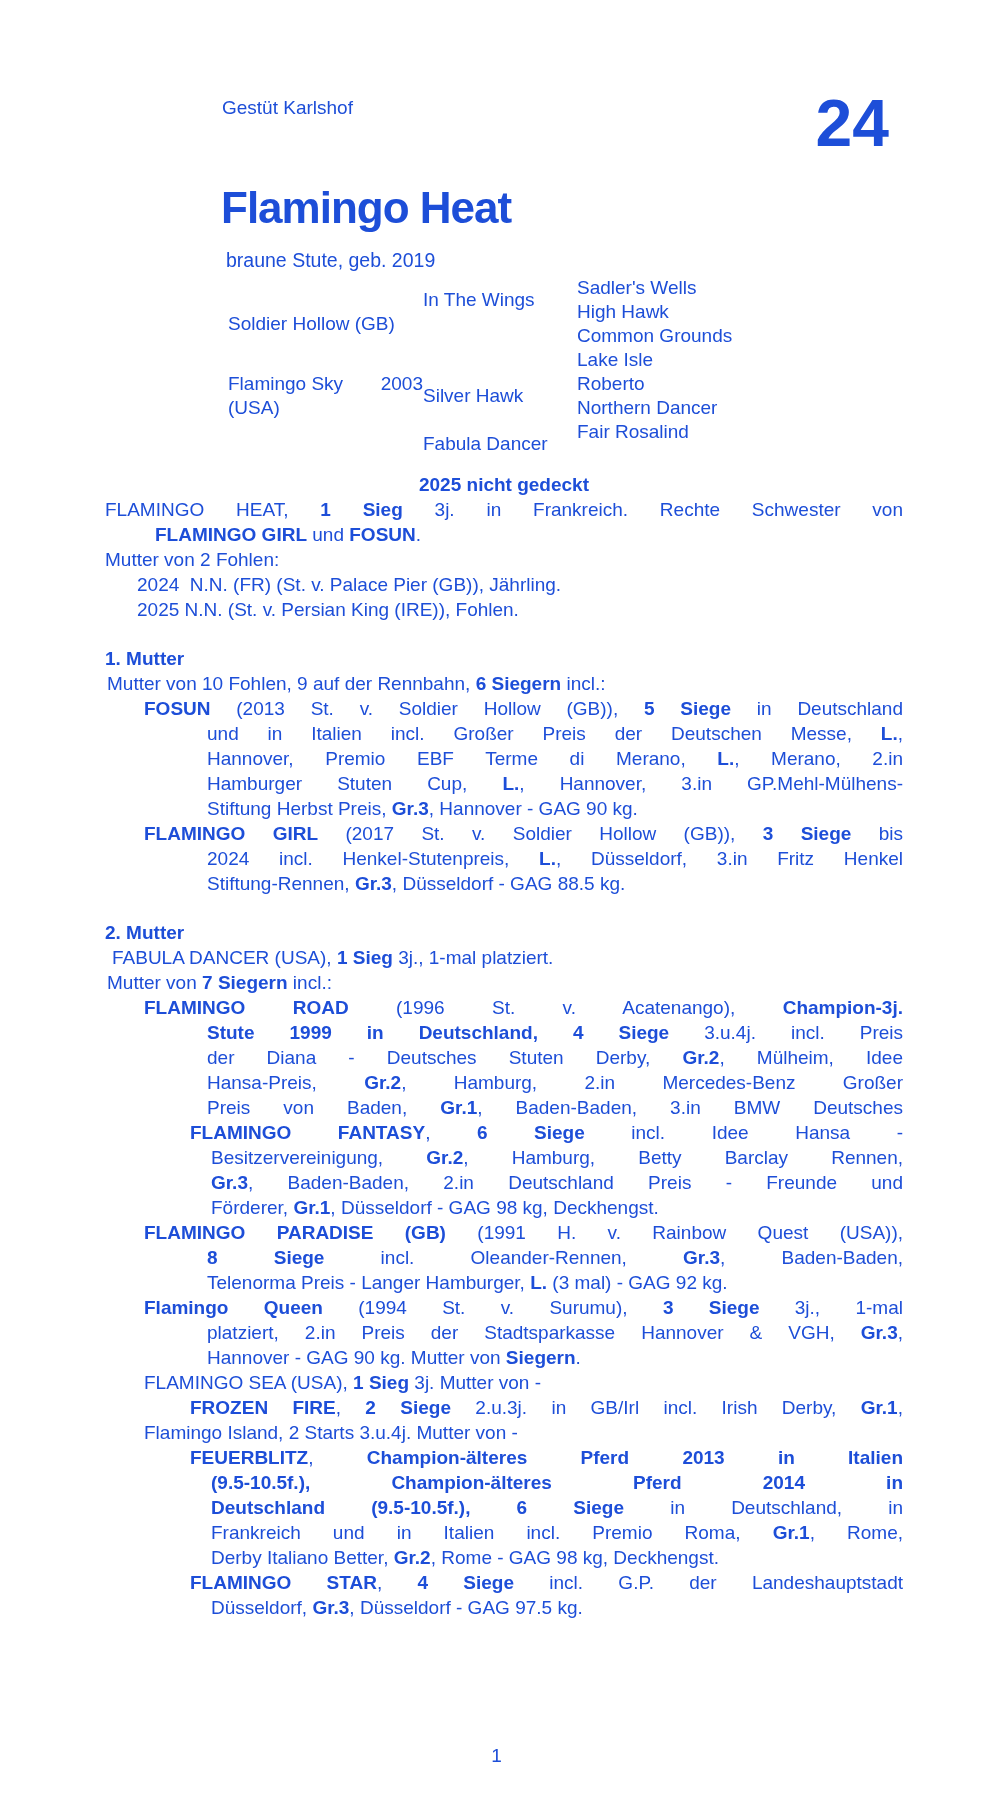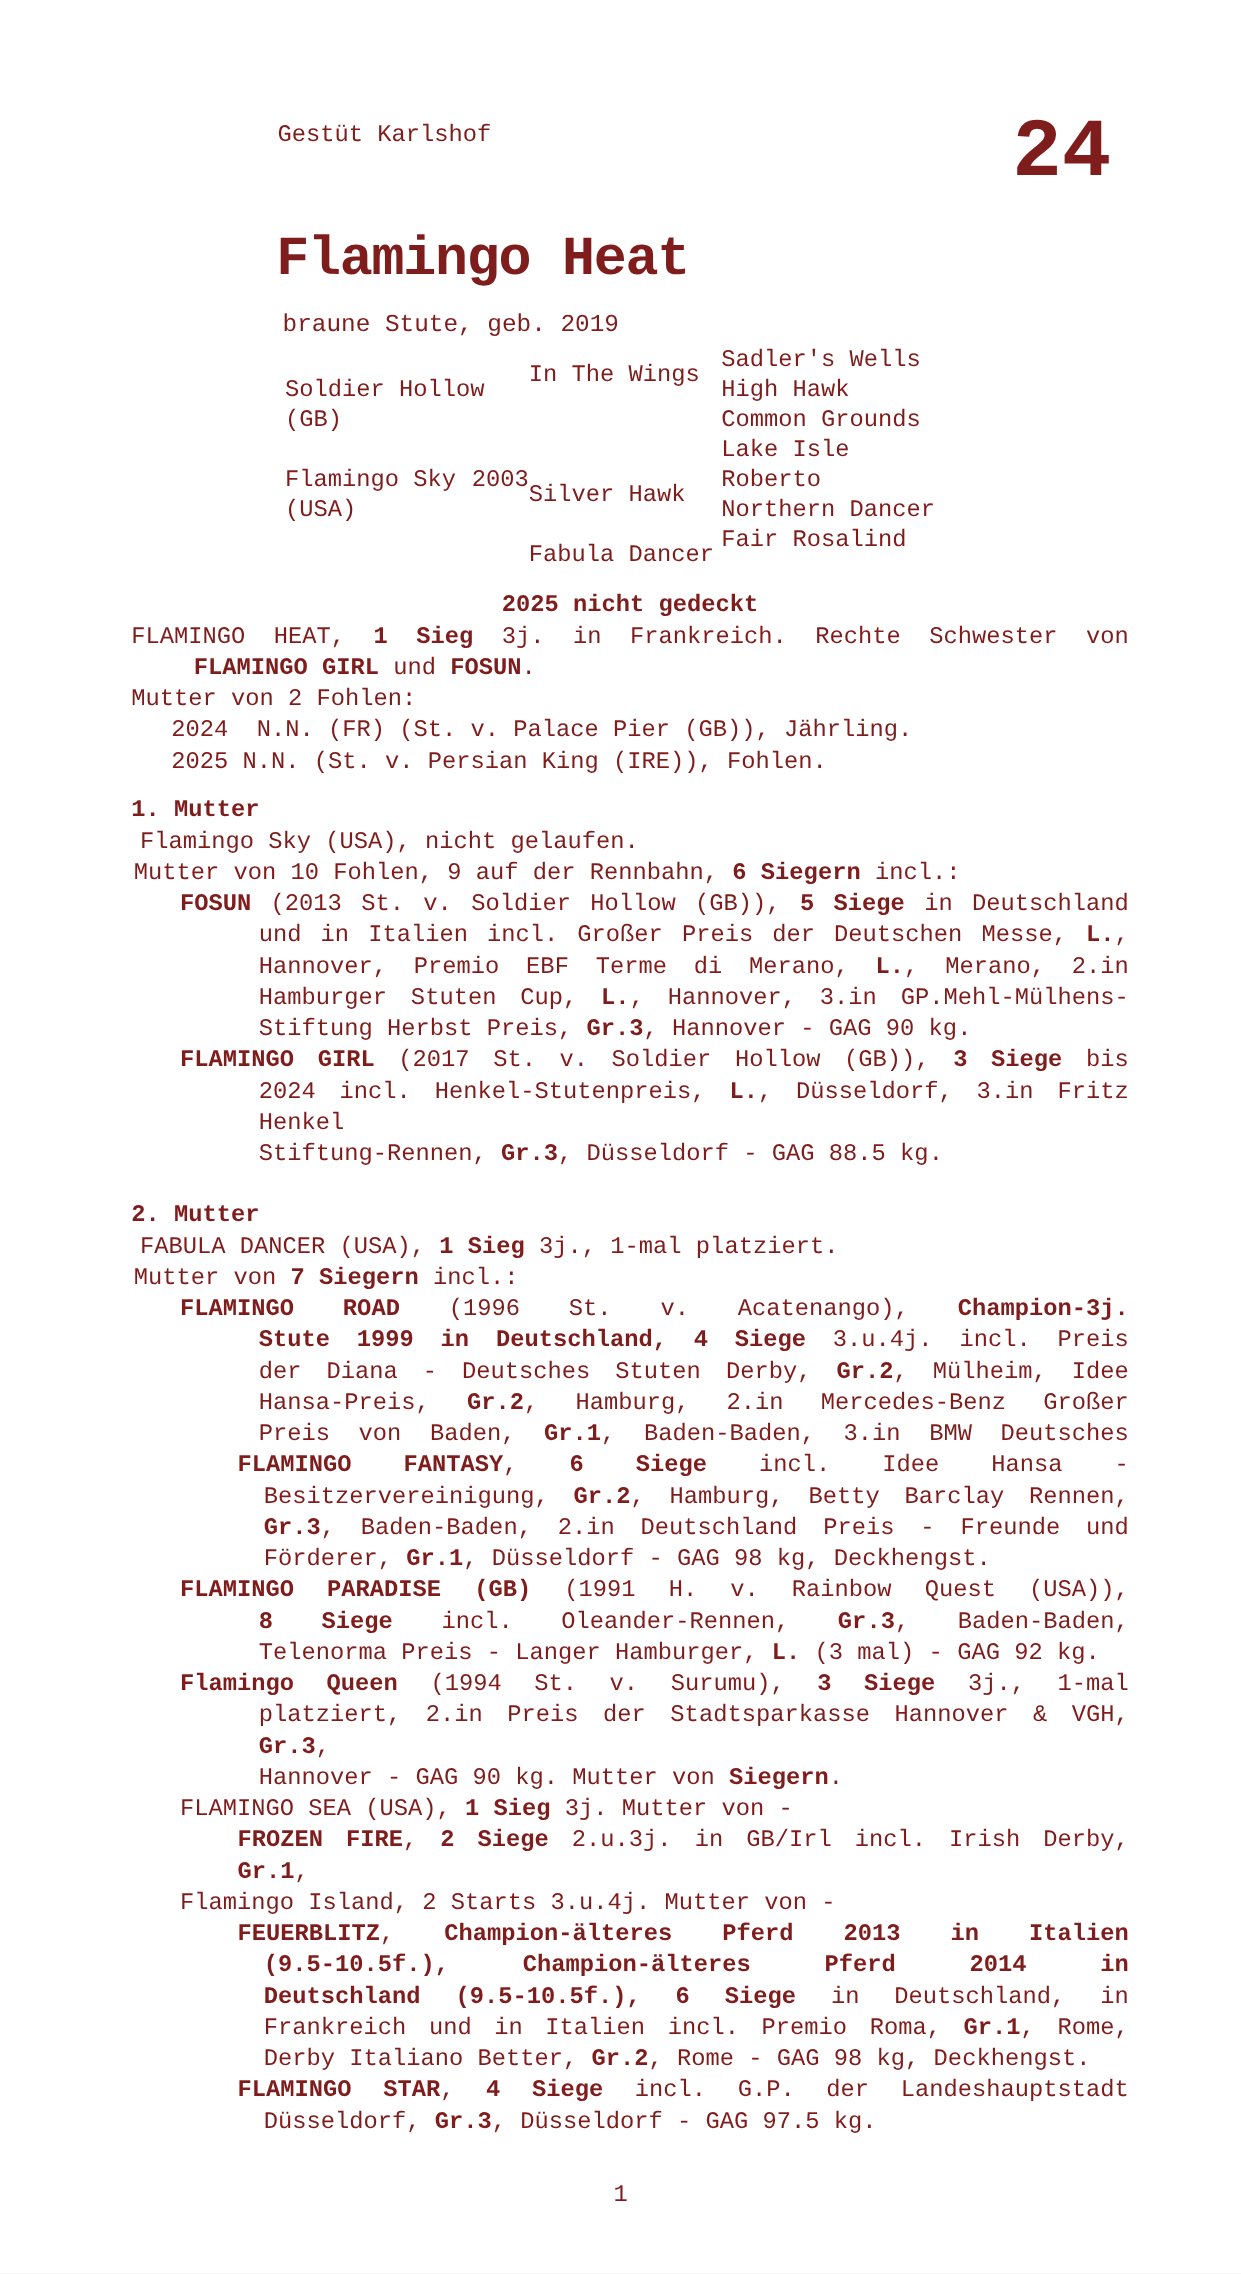--- a/index.html
+++ b/index.html
@@ -1,21 +1,21 @@
 <!DOCTYPE html>
 <html><head>
 <meta charset="utf-8">
 <style>
   html,body{margin:0;padding:0;background:#e8e8e8;}
   .page{
     position:relative;
     width:993px;height:1819px;
     background:#ffffff;
-    font-family:Liberation Mono, monospace;
-    color:#7f1d1d;
+    font-family:Liberation Sans, sans-serif;
+    color:#1d4ed8;
     overflow:hidden;
     margin:0 auto;
   }
   .abs{position:absolute;}
   .breeder{left:222px;top:97px;font-size:19px;line-height:22px;}
   .lot{right:104px;top:88px;font-size:66px;line-height:70px;font-weight:bold;text-align:right;}
   .title{left:221px;top:183px;font-size:44px;line-height:50px;font-weight:bold;letter-spacing:-1px;}
   .subtitle{left:226px;top:249px;font-size:19.5px;line-height:23px;}
 
   .pedigree{
@@ -81,22 +81,21 @@
     <div class="ped-gg">Fair Rosalind</div>
   </div>
 
   <div class="abs body">
       <div class="ln i-p0 ctr"><span class="b">2025 nicht gedeckt</span></div>
       <div class="ln i-p0 jst" style=""><span>FLAMINGO HEAT, </span><span class="b">1 Sieg</span><span> 3j. in Frankreich. Rechte Schwester von</span></div>
       <div class="ln i-sub"><span class="b">FLAMINGO GIRL</span><span> und </span><span class="b">FOSUN</span><span>.</span></div>
       <div class="ln i-p0"><span>Mutter von 2 Fohlen:</span></div>
       <div class="ln i-pA"><span>2024&nbsp; N.N. (FR) (St. v. Palace Pier (GB)), Jährling.</span></div>
       <div class="ln i-pA"><span>2025 N.N. (St. v. Persian King (IRE)), Fohlen.</span></div>
-      <div class="ln i-p0" style="margin-top: 14px;"><span class="b">1. Mutter</span></div>
-      <div class="ln i-p0a"><span>Flamingo Sky (USA), nicht gelaufen.</span></div>
+      <div class="ln i-p0" style="margin-top: 24px;"><span class="b">1. Mutter</span></div>
       <div class="ln i-p0b"><span>Mutter von 10 Fohlen, 9 auf der Rennbahn, </span><span class="b">6 Siegern</span><span> incl.:</span></div>
       <div class="ln i-e1 jst"><span class="b">FOSUN</span><span> (2013 St. v. Soldier Hollow (GB)), </span><span class="b">5 Siege</span><span> in Deutschland</span></div>
       <div class="ln i-c1 jst"><span>und in Italien incl. Großer Preis der Deutschen Messe, </span><span class="b">L.</span><span>,</span></div>
       <div class="ln i-c1 jst"><span>Hannover, Premio EBF Terme di Merano, </span><span class="b">L.</span><span>, Merano, 2.in</span></div>
       <div class="ln i-c1 jst"><span>Hamburger Stuten Cup, </span><span class="b">L.</span><span>, Hannover, 3.in GP.Mehl-Mülhens-</span></div>
       <div class="ln i-c1"><span>Stiftung Herbst Preis, </span><span class="b">Gr.3</span><span>, Hannover - GAG 90 kg.</span></div>
       <div class="ln i-e1 jst"><span class="b">FLAMINGO GIRL</span><span> (2017 St. v. Soldier Hollow (GB)), </span><span class="b">3 Siege</span><span> bis</span></div>
       <div class="ln i-c1 jst"><span>2024 incl. Henkel-Stutenpreis, </span><span class="b">L.</span><span>, Düsseldorf, 3.in Fritz Henkel</span></div>
       <div class="ln i-c1"><span>Stiftung-Rennen, </span><span class="b">Gr.3</span><span>, Düsseldorf - GAG 88.5 kg.</span></div>
       <div class="ln i-p0" style="margin-top: 24px;"><span class="b">2. Mutter</span></div>

